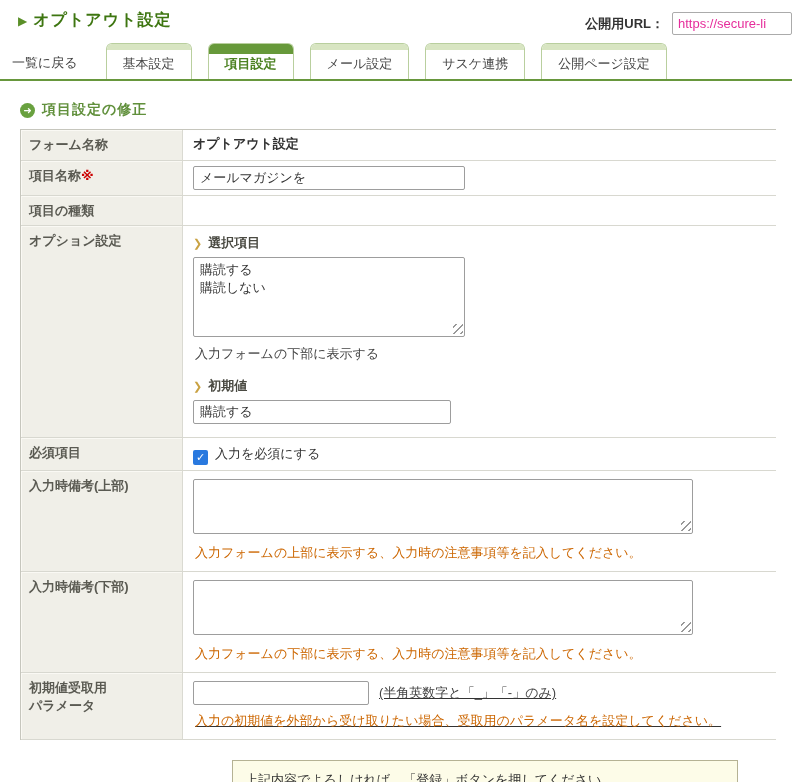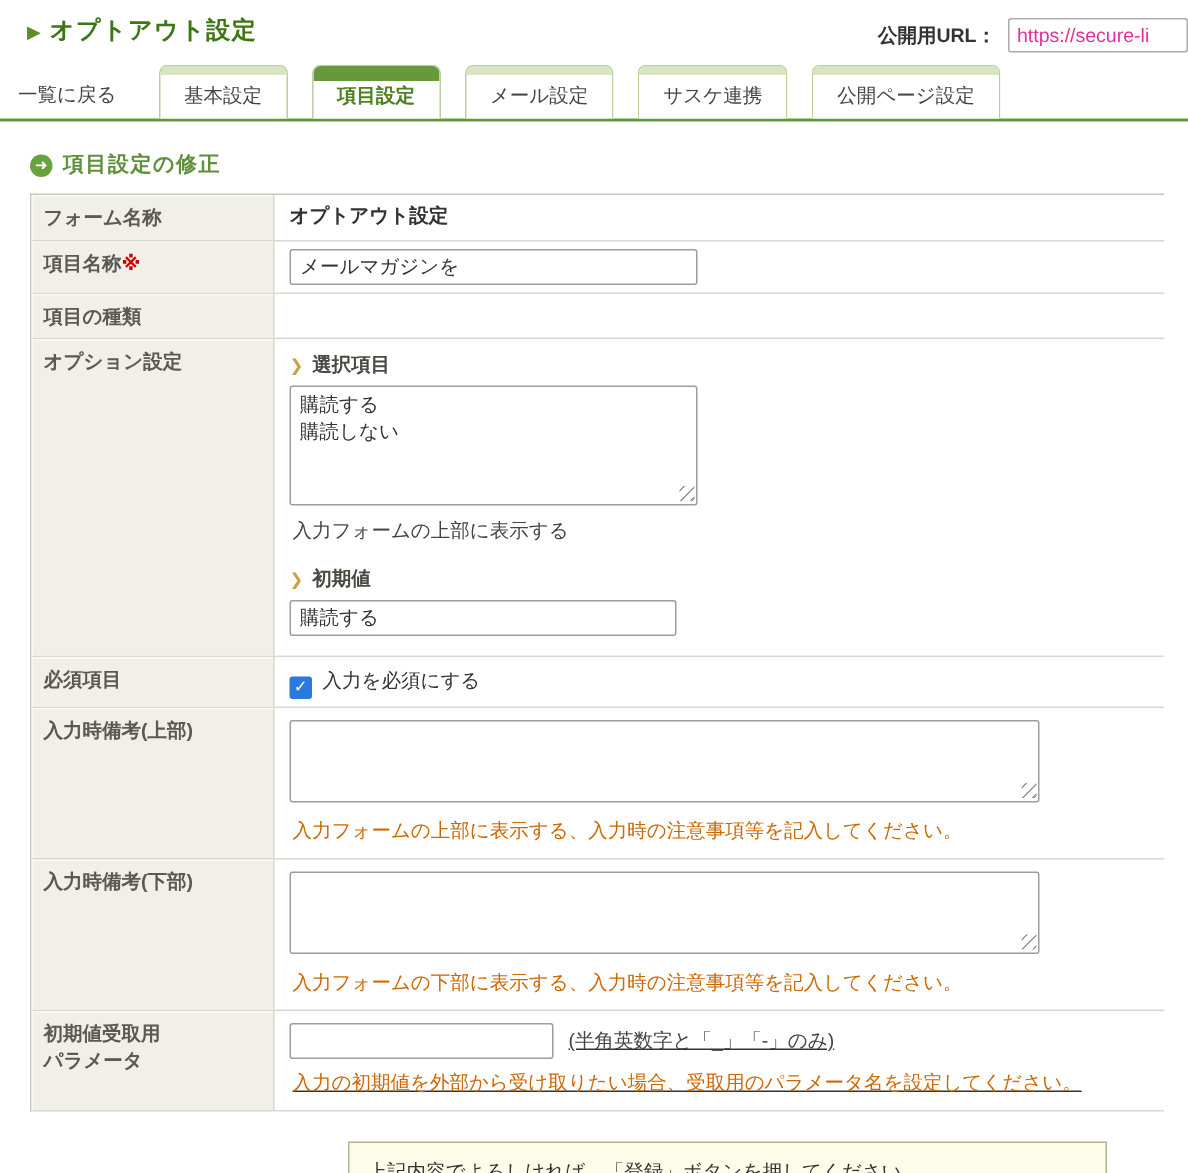--- a/index.html
+++ b/index.html
@@ -218,21 +218,21 @@
     <div class="cell-value">
       <div class="sub-head">
         <span class="bullet">❯</span>
         <span class="sub-head-label">選択項目</span>
       </div>
       <div class="ta-wrap">
         <textarea class="ta-choices" style="">購読する
 購読しない</textarea>
         <span class="resize-handle"></span>
       </div>
-      <div class="plain-note">入力フォームの上部に表示する</div>
+      <div class="plain-note">入力フォームの下部に表示する</div>
       <div class="sub-head">
         <span class="bullet">❯</span>
         <span class="sub-head-label">初期値</span>
       </div>
       <input class="text-input w-default" type="text" style="margin-bottom: 8px;" value="購読する">
     </div>
   </div>
 
   <div class="frow">
     <div class="cell-label">必須項目</div>

